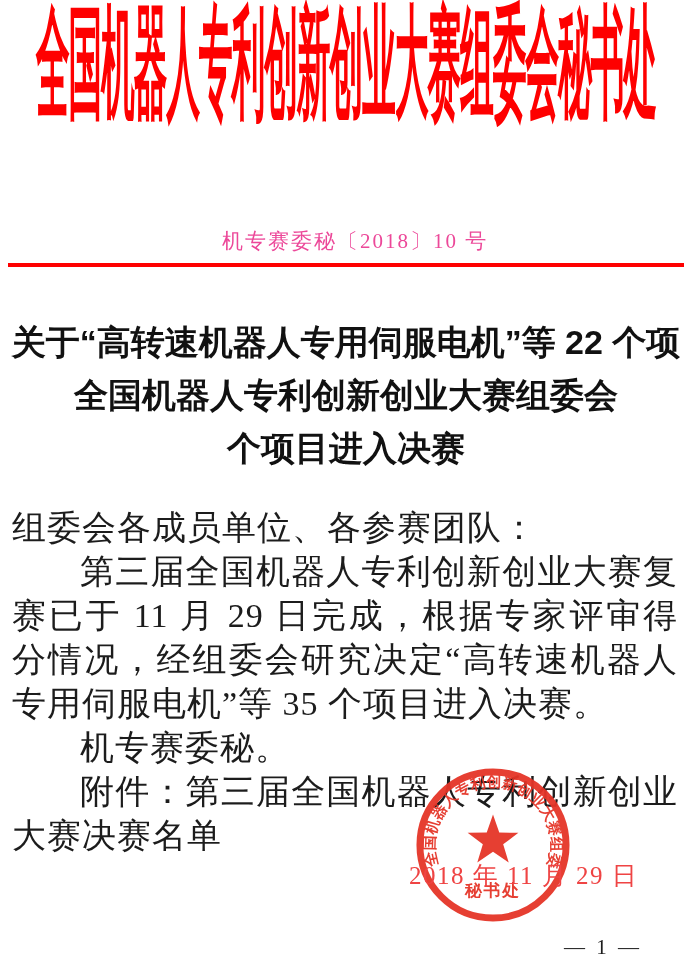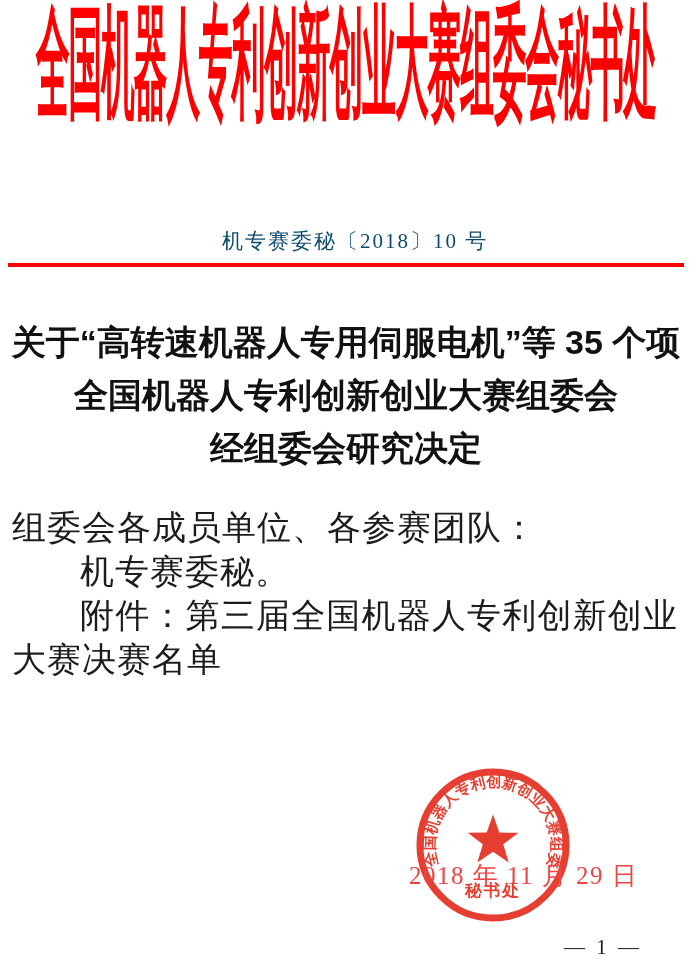--- a/index.html
+++ b/index.html
@@ -28,21 +28,21 @@
     transform:scale(0.96,3.5);
     transform-origin:center top;
   }
 
   
   .doc-number{
     position:absolute;top:227px;left:0;right:0;
     text-align:center;
     font-size:21px;line-height:28px;
     letter-spacing:2px;
-    color:#0c4a6e;
+    color:#ec4899;
     padding-left:18px;
   }
 
   
   .divider{
     position:absolute;top:263px;left:8px;right:8px;height:4px;
     background:#fe0000;
   }
 
   
@@ -104,27 +104,28 @@
 
   <div class="banner">
     <span class="banner-text">全国机器人专利创新创业大赛组委会秘书处</span>
   </div>
 
   <div class="doc-number">机专赛委秘〔2018〕10 号</div>
 
   <div class="divider"></div>
 
   <div class="title">
-    <div>关于“高转速机器人专用伺服电机”等 35 个项</div>
+    <div>关于“高转速机器人专用伺服电机”等 22 个项</div>
     <div>全国机器人专利创新创业大赛组委会</div>
-    <div>经组委会研究决定</div>
+    <div>个项目进入决赛</div>
   </div>
 
   <div class="body-text">
     <p>组委会各成员单位、各参赛团队：</p>
+    <p class="indent">第三届全国机器人专利创新创业大赛复赛已于 11 月 29 日完成，根据专家评审得分情况，经组委会研究决定“高转速机器人专用伺服电机”等 35 个项目进入决赛。</p>
     <p class="indent">机专赛委秘。</p>
     <p class="indent">附件：第三届全国机器人专利创新创业大赛决赛名单</p>
   </div>
 
   <svg class="seal" viewBox="0 0 160 160">
     <circle cx="80" cy="80" r="74" fill="none" stroke-width="7" stroke="#e53528"></circle>
     <path id="sealArc" d="M 24.6 100.2 A 59 59 0 1 1 135.4 100.2" fill="none"></path>
     <text font-size="15.5" fill="#e53528">
       <textPath href="#sealArc" startOffset="0" textLength="243" lengthAdjust="spacingAndGlyphs">全国机器人专利创新创业大赛组委会</textPath>
     </text>

